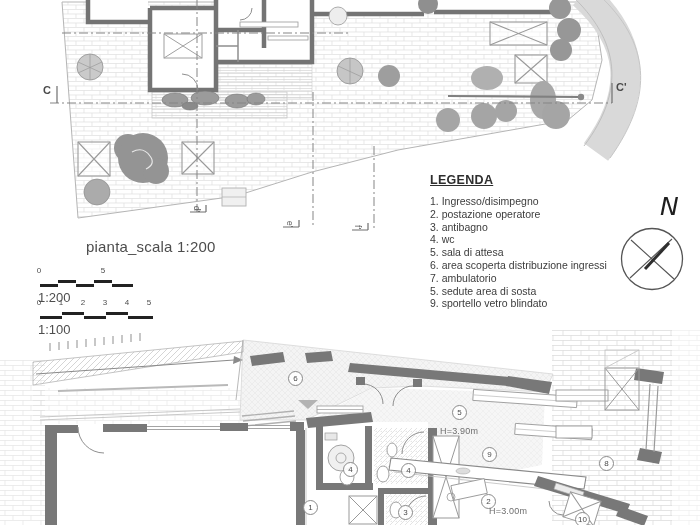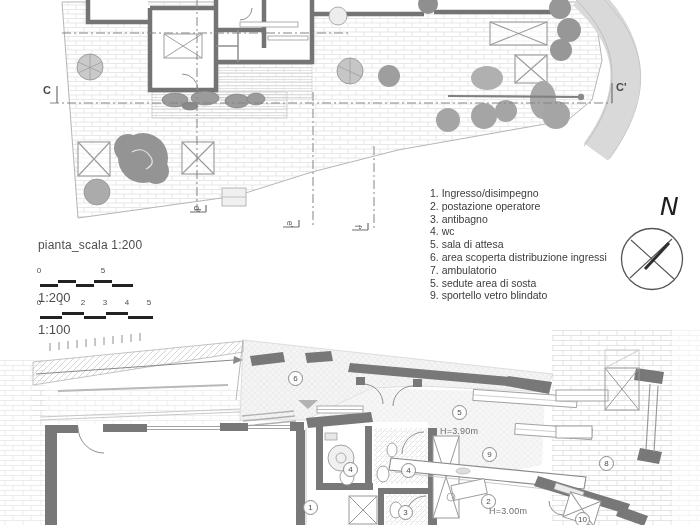--- a/index.html
+++ b/index.html
@@ -4,21 +4,21 @@
 <style>
   html,body{margin:0;padding:0;background:#fff;}
   .sheet{position:relative;width:700px;height:525px;background:#fff;overflow:hidden;
          font-family:"Liberation Sans",sans-serif;color:#3f3f3f;}
   .abs{position:absolute;}
   svg{display:block;}
   
   .seclab{font-size:11px;font-weight:bold;color:#4a4a4a;}
   .marker{font-size:9px;color:#5a5a5a;transform:rotate(90deg);transform-origin:center;}
   
-  .scale-title{font-size:12px;color:#4d4d4d;letter-spacing:.2px;}
+  .scale-title{font-size:15px;color:#4d4d4d;letter-spacing:.2px;margin-left:48px;}
   .scale-num{font-size:8px;color:#4d4d4d;width:10px;text-align:center;}
   .scale-ratio{font-size:13px;color:#4d4d4d;}
   
   .legend-title{font-size:12.5px;font-weight:bold;text-decoration:underline;color:#2e2e2e;letter-spacing:.3px;}
   .legend-list{list-style:none;margin:0;padding:0;}
   .legend-list li{font-size:10.5px;line-height:12.8px;color:#3c3c3c;white-space:nowrap;}
   
   .north{font-size:25px;font-style:italic;color:#1e1e1e;font-family:"DejaVu Sans",sans-serif;}
   
   .badge{position:absolute;width:13px;height:13px;border:1px solid #8a8a8a;border-radius:50%;
@@ -165,21 +165,22 @@
       <rect x="0" y="6" width="22" height="3"></rect>
         <rect x="22" y="2" width="22" height="3"></rect>
       <rect x="44" y="6" width="22" height="3"></rect>
         <rect x="66" y="2" width="22" height="3"></rect>
       <rect x="88" y="6" width="25" height="3"></rect>
     </g>
   </svg>
   <div class="abs scale-ratio" style="left:38px;top:322px">1:100</div>
 
   <div class="abs" style="left:430px;top:173px">
-    <ol class="legend-list" style="margin-top:14px">
+    <div class="legend-title">LEGENDA</div>
+    <ol class="legend-list" style="margin-top:8px">
       <li>1. Ingresso/disimpegno</li>
       <li>2. postazione operatore</li>
       <li>3. antibagno</li>
       <li>4. wc</li>
       <li>5. sala di attesa</li>
       <li>6. area scoperta distribuzione ingressi</li>
       <li>7. ambulatorio</li>
       <li>5. sedute area di sosta</li>
       <li>9. sportello vetro blindato</li>
     </ol>

